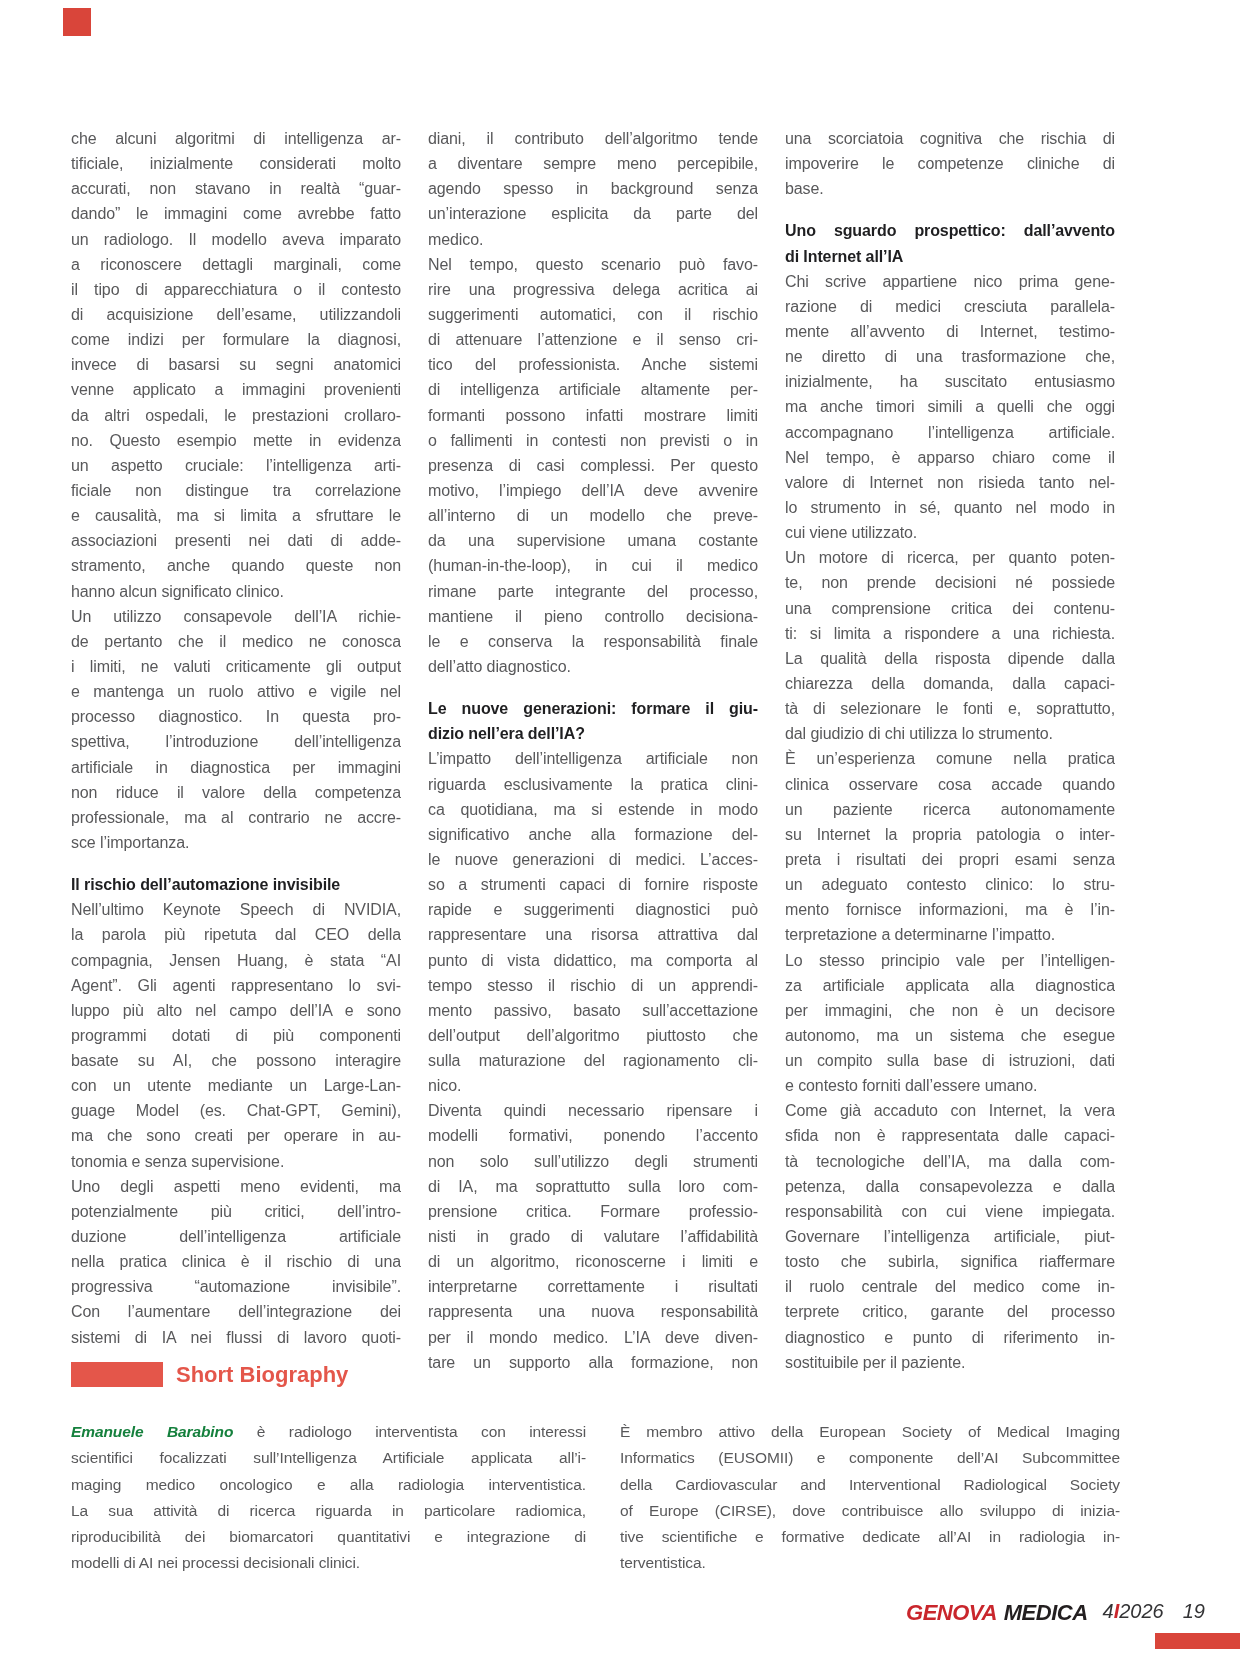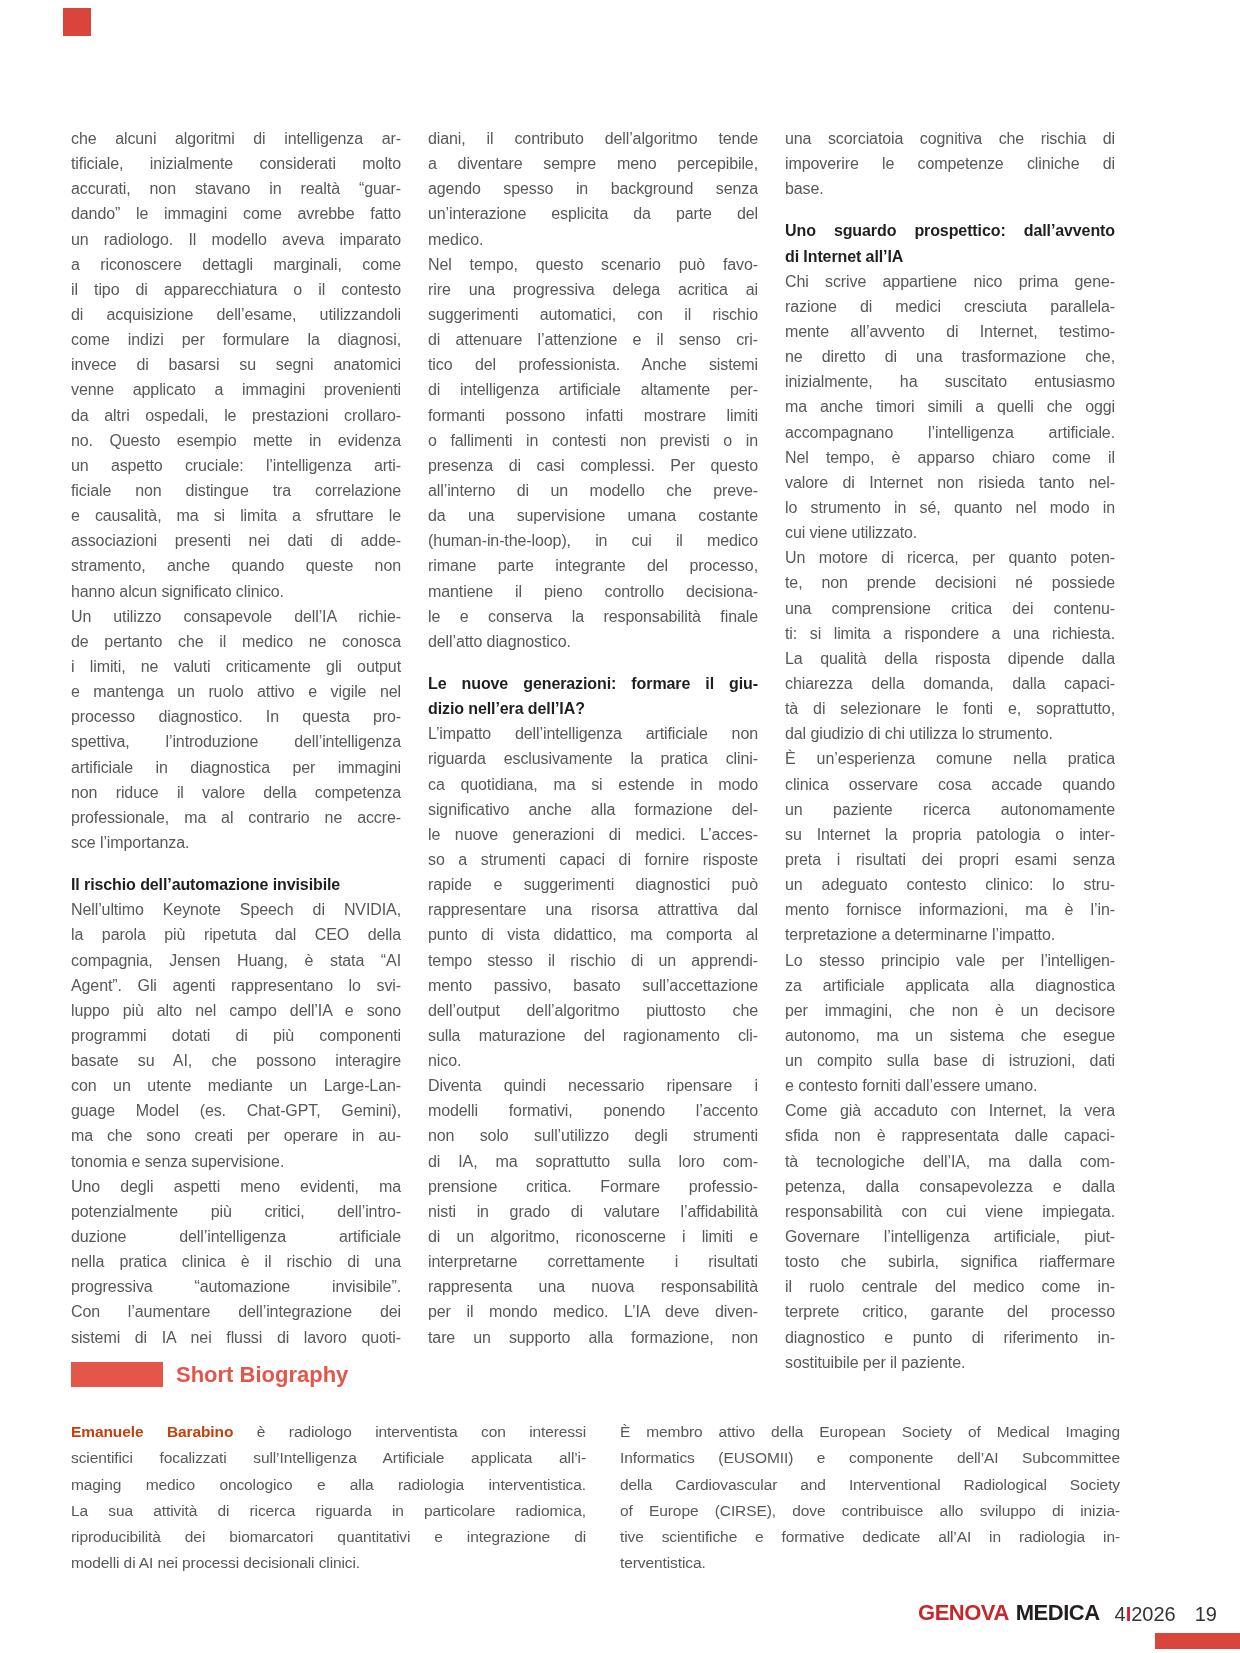--- a/index.html
+++ b/index.html
@@ -20,23 +20,23 @@
         text-align:justify;text-align-last:justify;letter-spacing:-0.1px;}
   .line.last{text-align-last:left;}
   .hblock .line{font-weight:bold;color:var(--heading-text);font-size:16px;letter-spacing:-0.1px;}
   .bio-header{position:absolute;left:71px;top:1362px;display:flex;align-items:flex-end;}
   .bio-marker{display:inline-block;width:92px;height:25px;background:var(--accent-red);}
   .bio-title{margin-left:13px;font-size:22px;font-weight:bold;color:var(--accent-red);line-height:25px;}
   .bio-col{position:absolute;top:1419px;}
   .bio-col[data-column="biography.columns.0.blocks"]{left:71px;width:515px;}
   .bio-col[data-column="biography.columns.1.blocks"]{left:620px;width:500px;}
   .bio-col .line{font-size:15.5px;line-height:26.3px;height:26.3px;}
-  .bio-col b{color:#c2410c;}
-  .footer{position:absolute;top:1600px;left:12px;width:1205px;display:flex;justify-content:flex-end;
-          align-items:flex-end;white-space:nowrap;}
+  .bio-col b{color:#15803d;font-style:italic;}
+  .footer{position:absolute;top:1600px;left:0;width:1205px;display:flex;justify-content:flex-end;
+          align-items:flex-start;white-space:nowrap;font-style:italic;}
   .f-genova{color:var(--logo-red);font-weight:bold;font-size:22px;letter-spacing:-0.5px;}
   .f-medica{color:#231f20;font-weight:bold;font-size:22px;letter-spacing:-0.5px;margin-left:7px;}
   .f-issue{color:#333335;font-size:20px;margin-left:15px;}
   .f-sep{color:var(--logo-red);font-weight:bold;}
   .f-page{color:#333335;font-size:20px;margin-left:19px;}
   .footer-bar{position:absolute;right:0;bottom:4px;width:85px;height:16px;background:var(--corner-red);}
 </style>
 </head>
 <body>
 
@@ -114,20 +114,21 @@
       <div class="block">
         <div class="line">Nel tempo, questo scenario può favo-</div>
         <div class="line">rire una progressiva delega acritica ai</div>
         <div class="line">suggerimenti automatici, con il rischio</div>
         <div class="line">di attenuare l’attenzione e il senso cri-</div>
         <div class="line">tico del professionista. Anche sistemi</div>
         <div class="line">di intelligenza artificiale altamente per-</div>
         <div class="line">formanti possono infatti mostrare limiti</div>
         <div class="line">o fallimenti in contesti non previsti o in</div>
         <div class="line">presenza di casi complessi. Per questo</div>
+        <div class="line">motivo, l’impiego dell’IA deve avvenire</div>
         <div class="line">all’interno di un modello che preve-</div>
         <div class="line">da una supervisione umana costante</div>
         <div class="line">(human-in-the-loop), in cui il medico</div>
         <div class="line">rimane parte integrante del processo,</div>
         <div class="line">mantiene il pieno controllo decisiona-</div>
         <div class="line">le e conserva la responsabilità finale</div>
         <div class="line last">dell’atto diagnostico.</div>
       </div>
       <div class="block hblock">
         <div class="line">Le nuove generazioni: formare il giu-</div>

